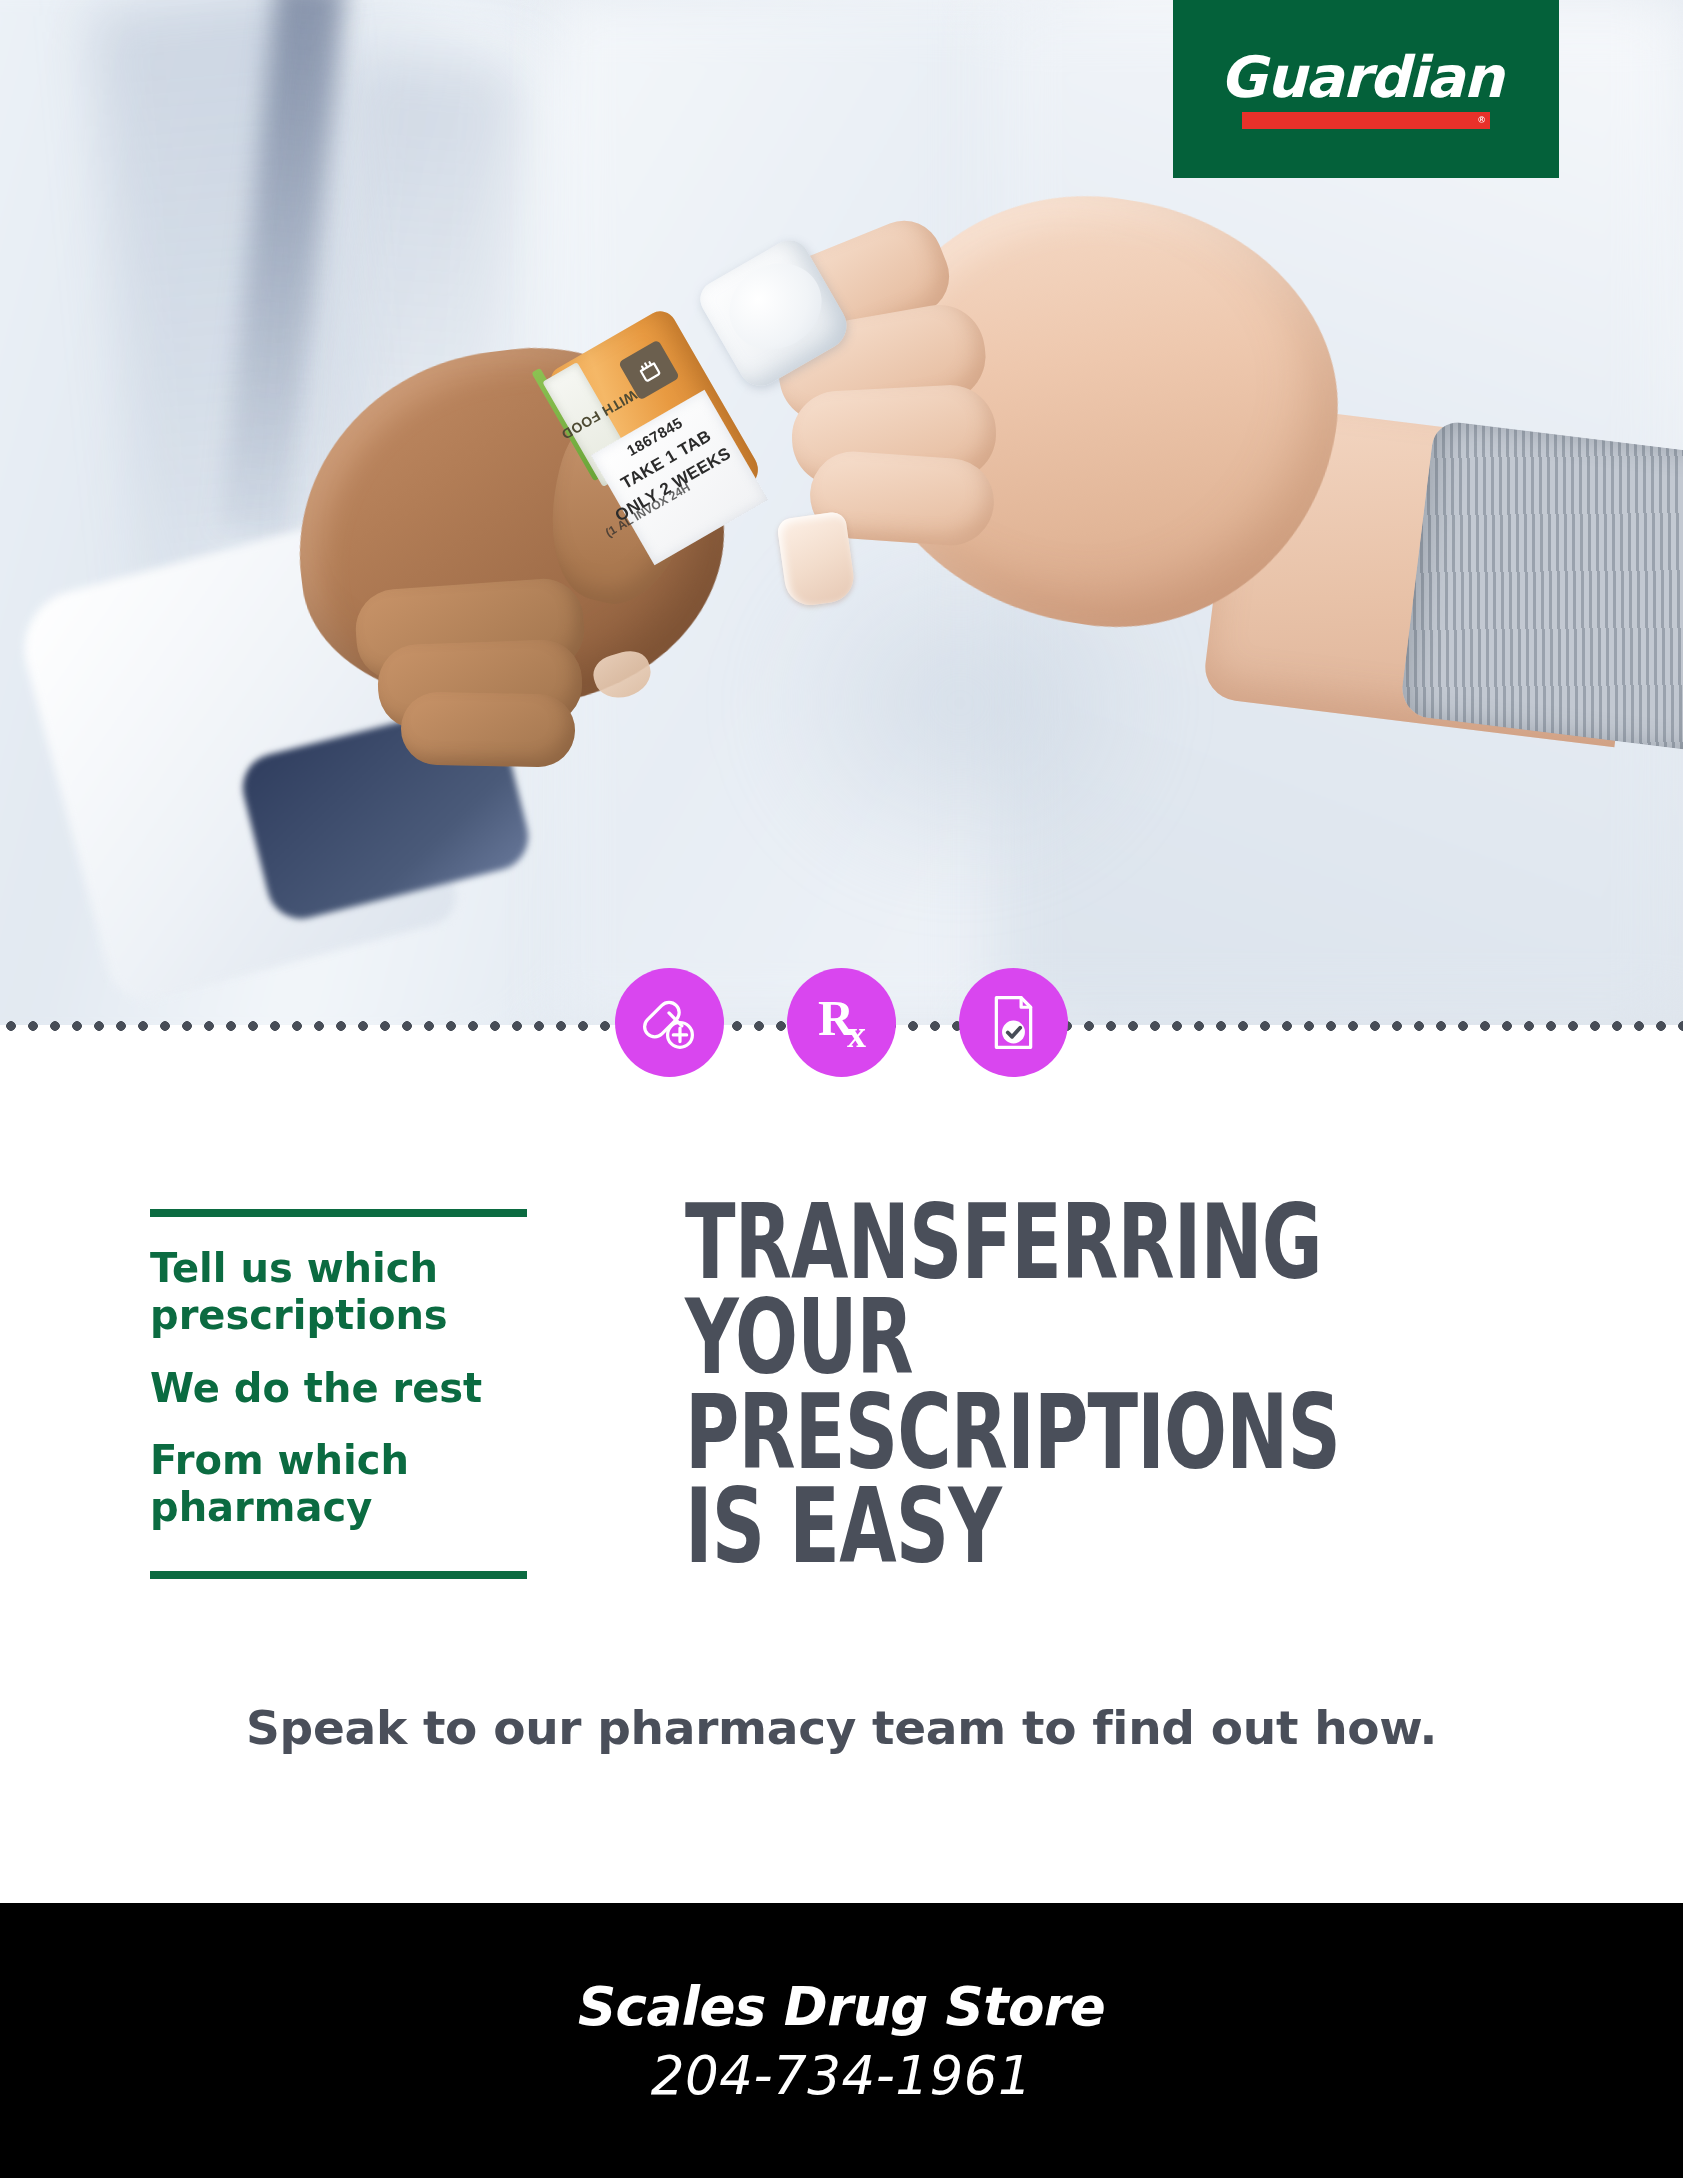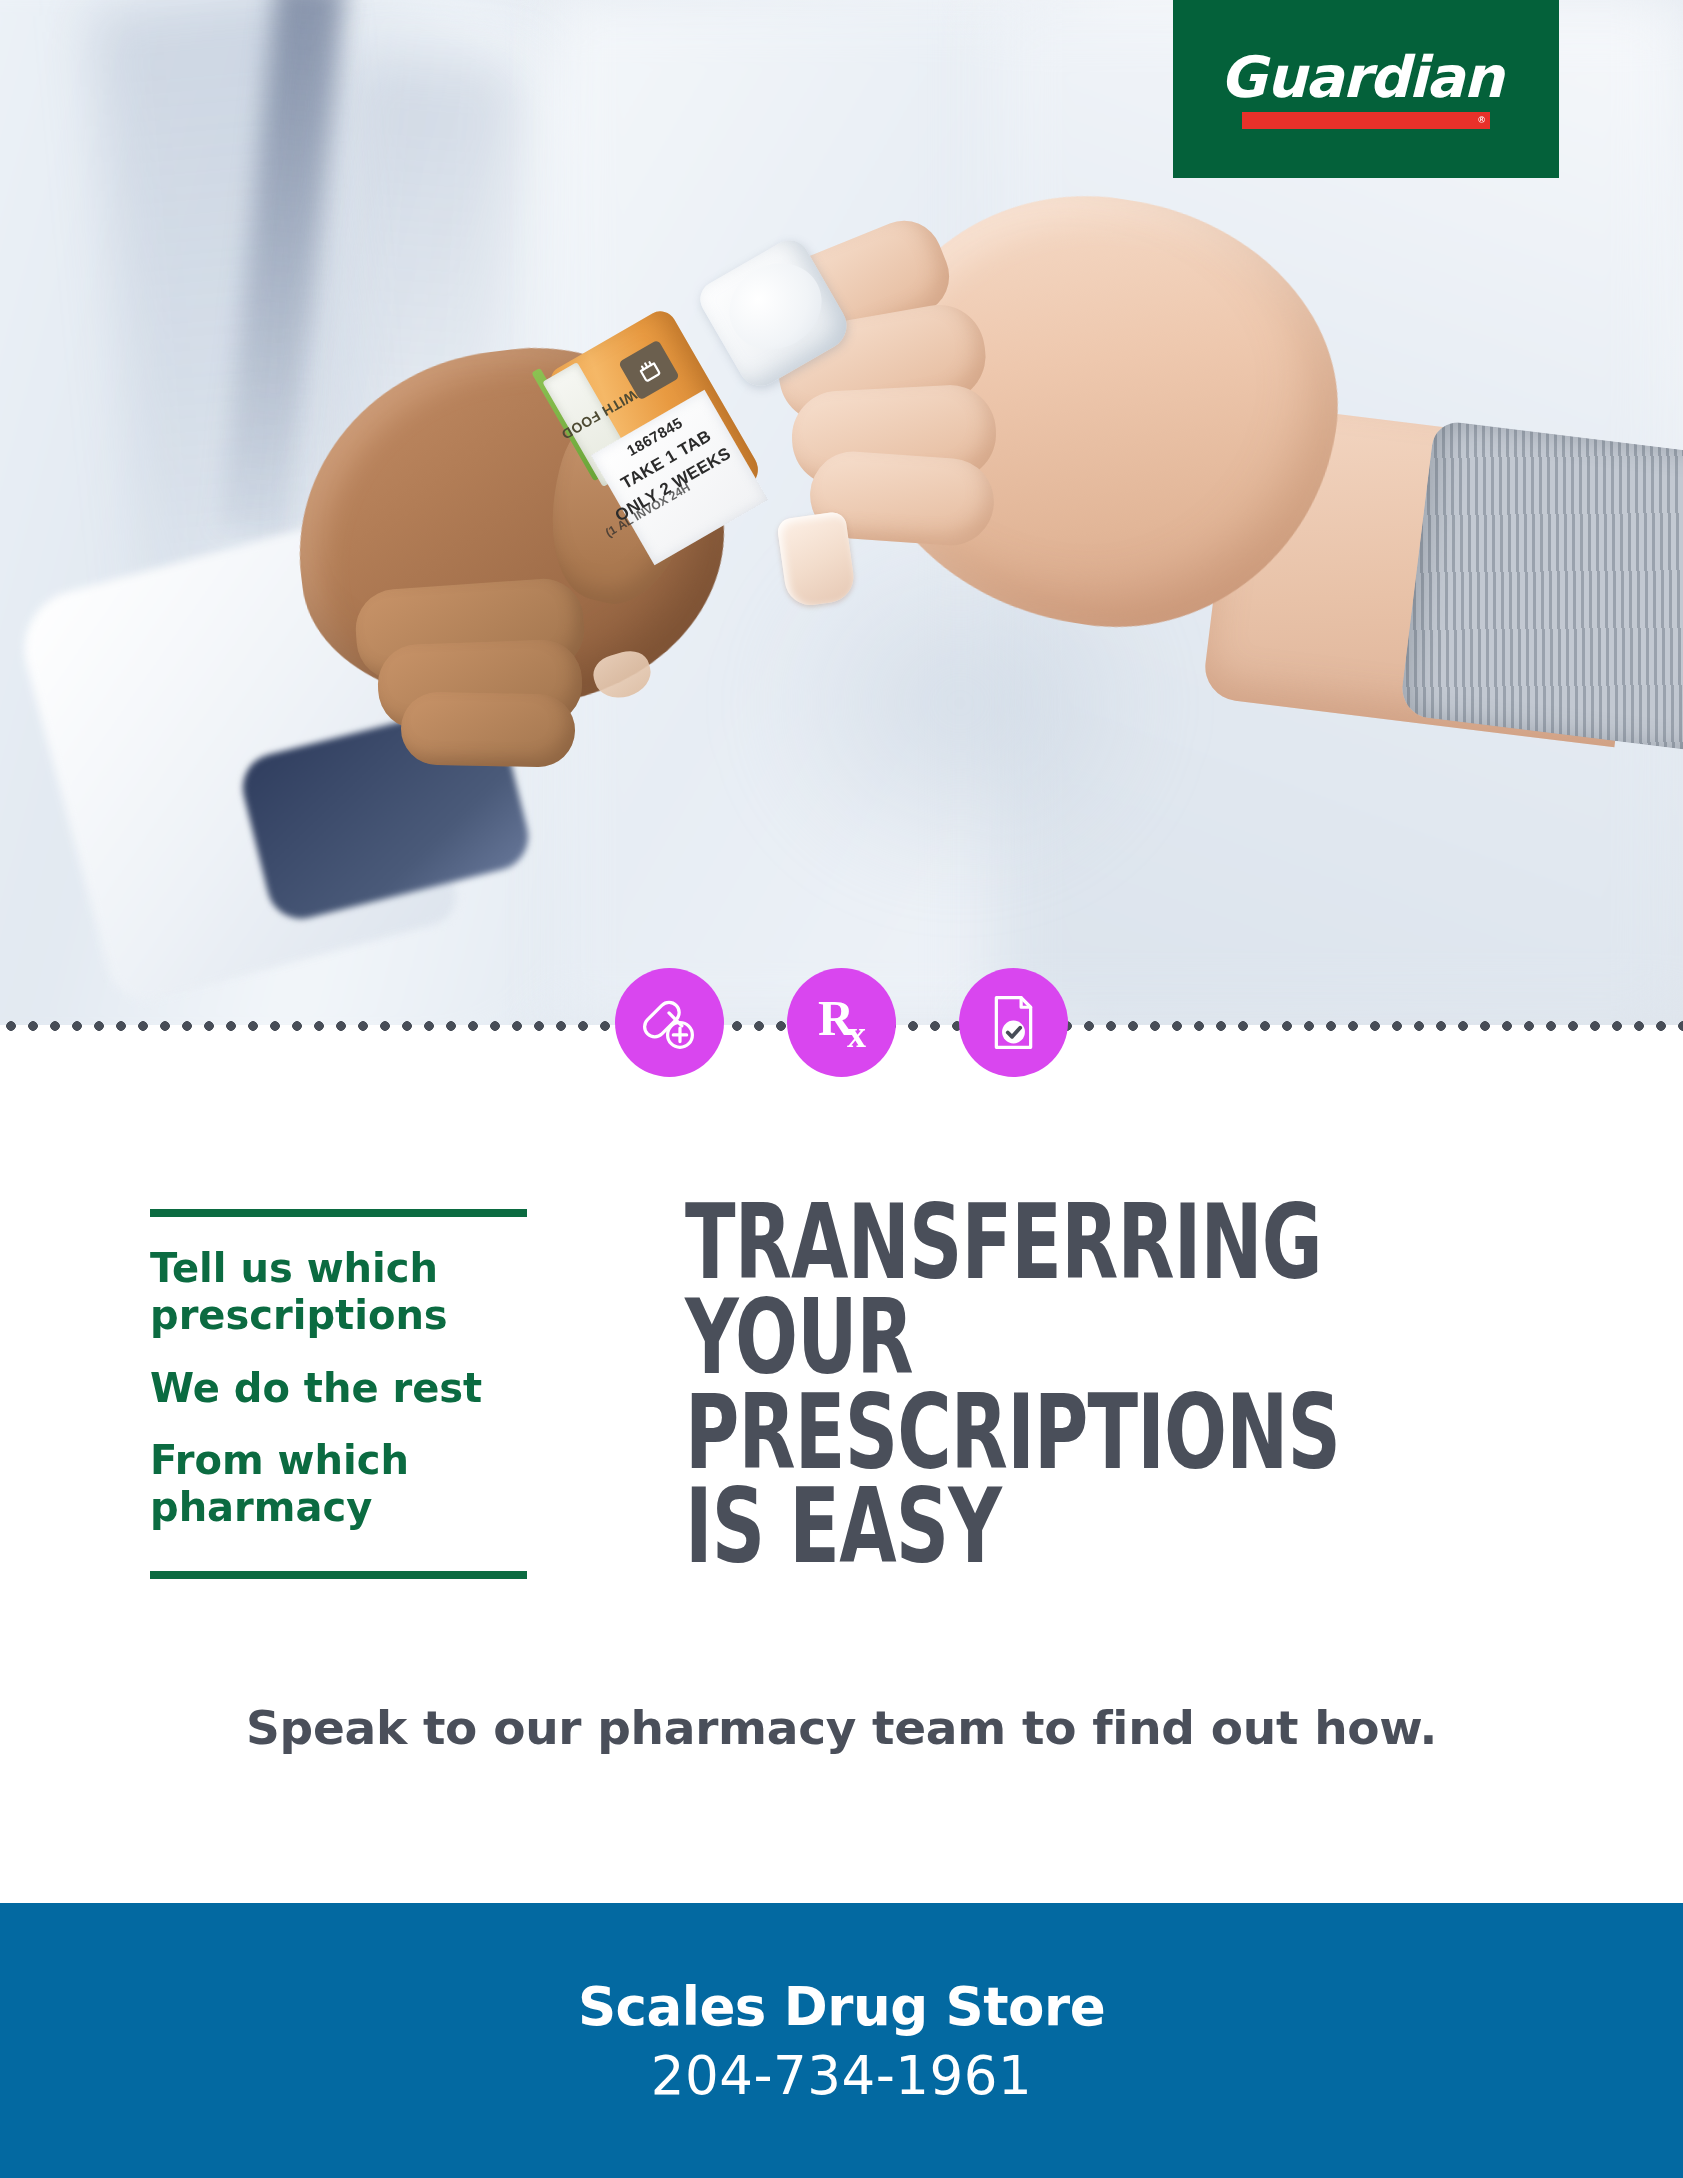--- a/index.html
+++ b/index.html
@@ -322,24 +322,25 @@
     text-align:center;
     color:#3A3F48;
     font-family:"DejaVu Sans Condensed","DejaVu Sans", sans-serif;
     font-size:17px;
     letter-spacing:-0.1px;
   }
 
   
   .footer {
     position:absolute; left:0; top:1903px; width:1683px; height:275px;
-    background:#0369a1;
+    background:#000000;
     display:flex; flex-direction:column;
     align-items:center; justify-content:center;
     gap:8px;
+    font-style:italic;
   }
   .footer-name {
     color:#ffffff;
     font-family:"DejaVu Sans", sans-serif;
     font-weight:700; font-size:53px;
     letter-spacing:-0.5px;
   }
   .footer-phone {
     color:#ffffff;
     font-family:"DejaVu Sans", sans-serif;

